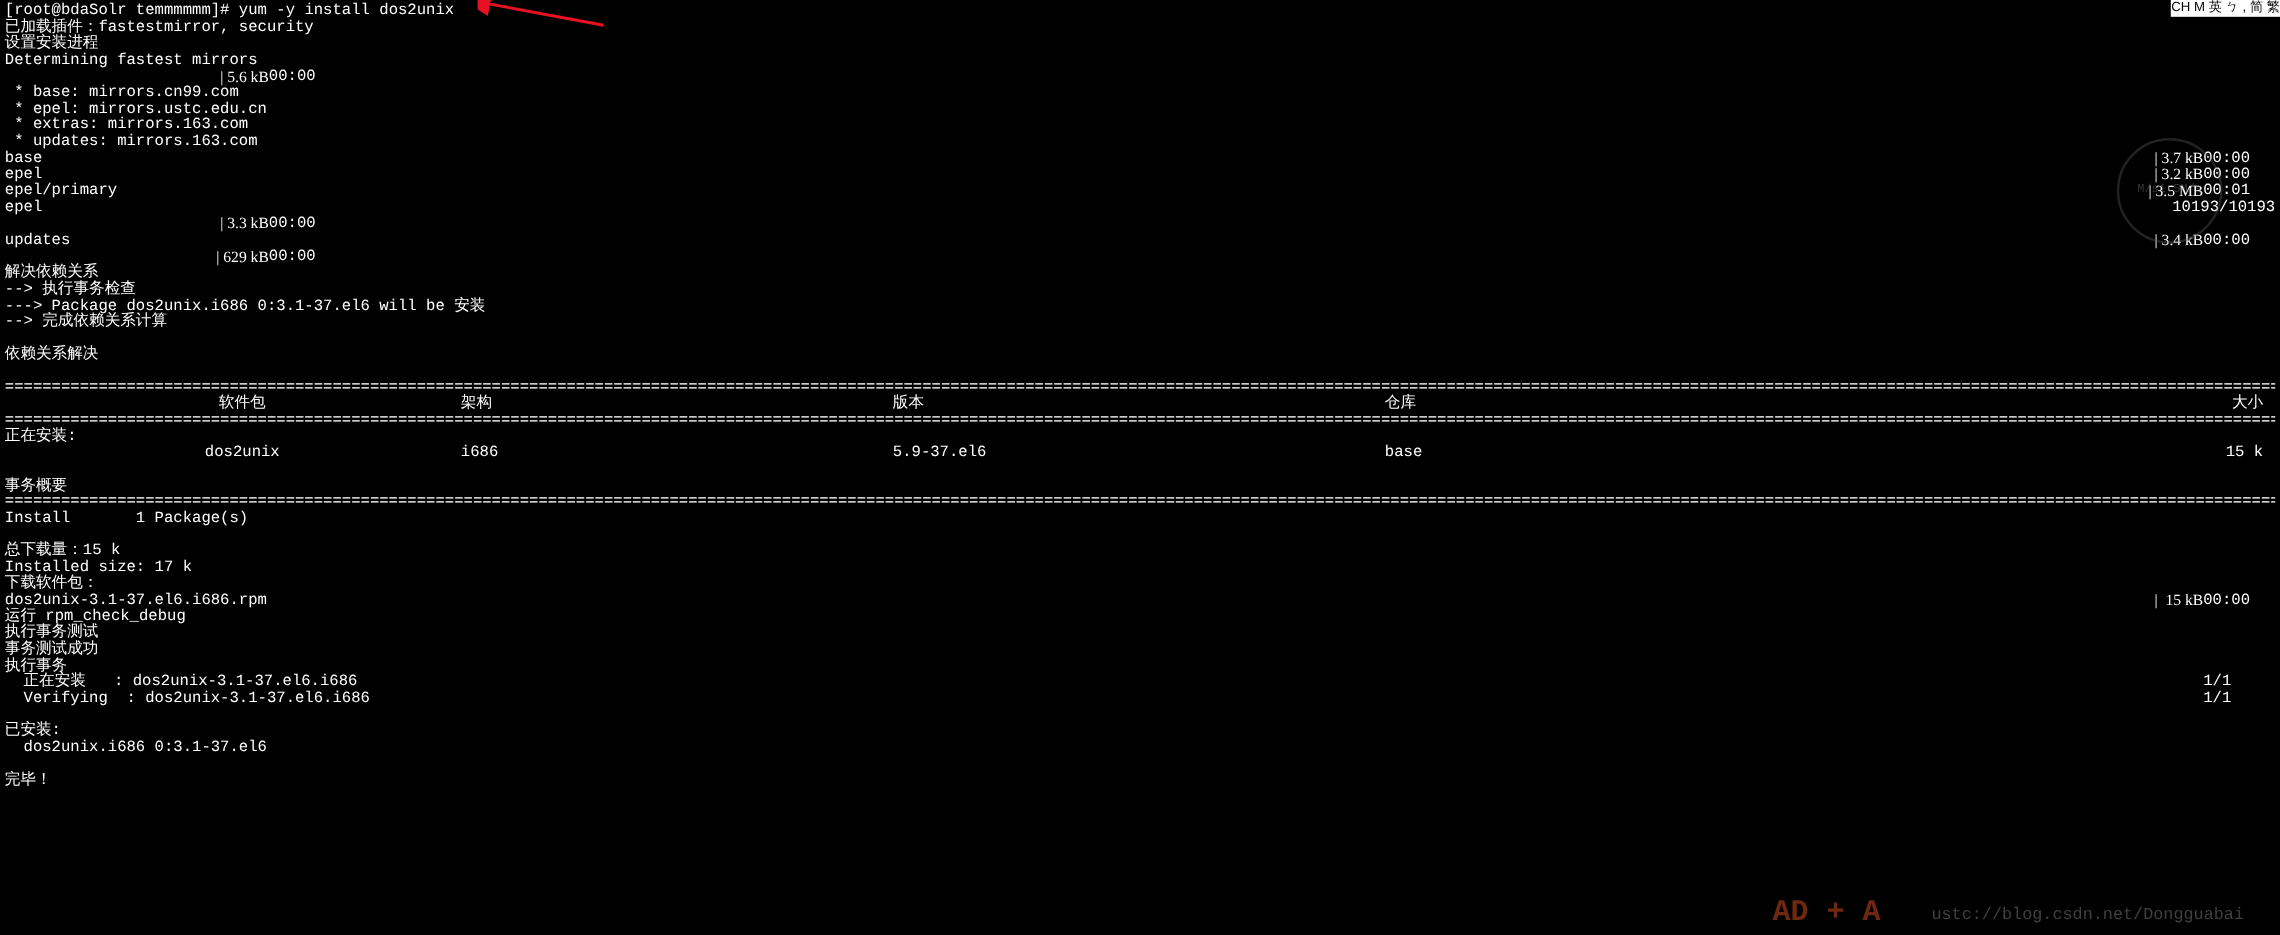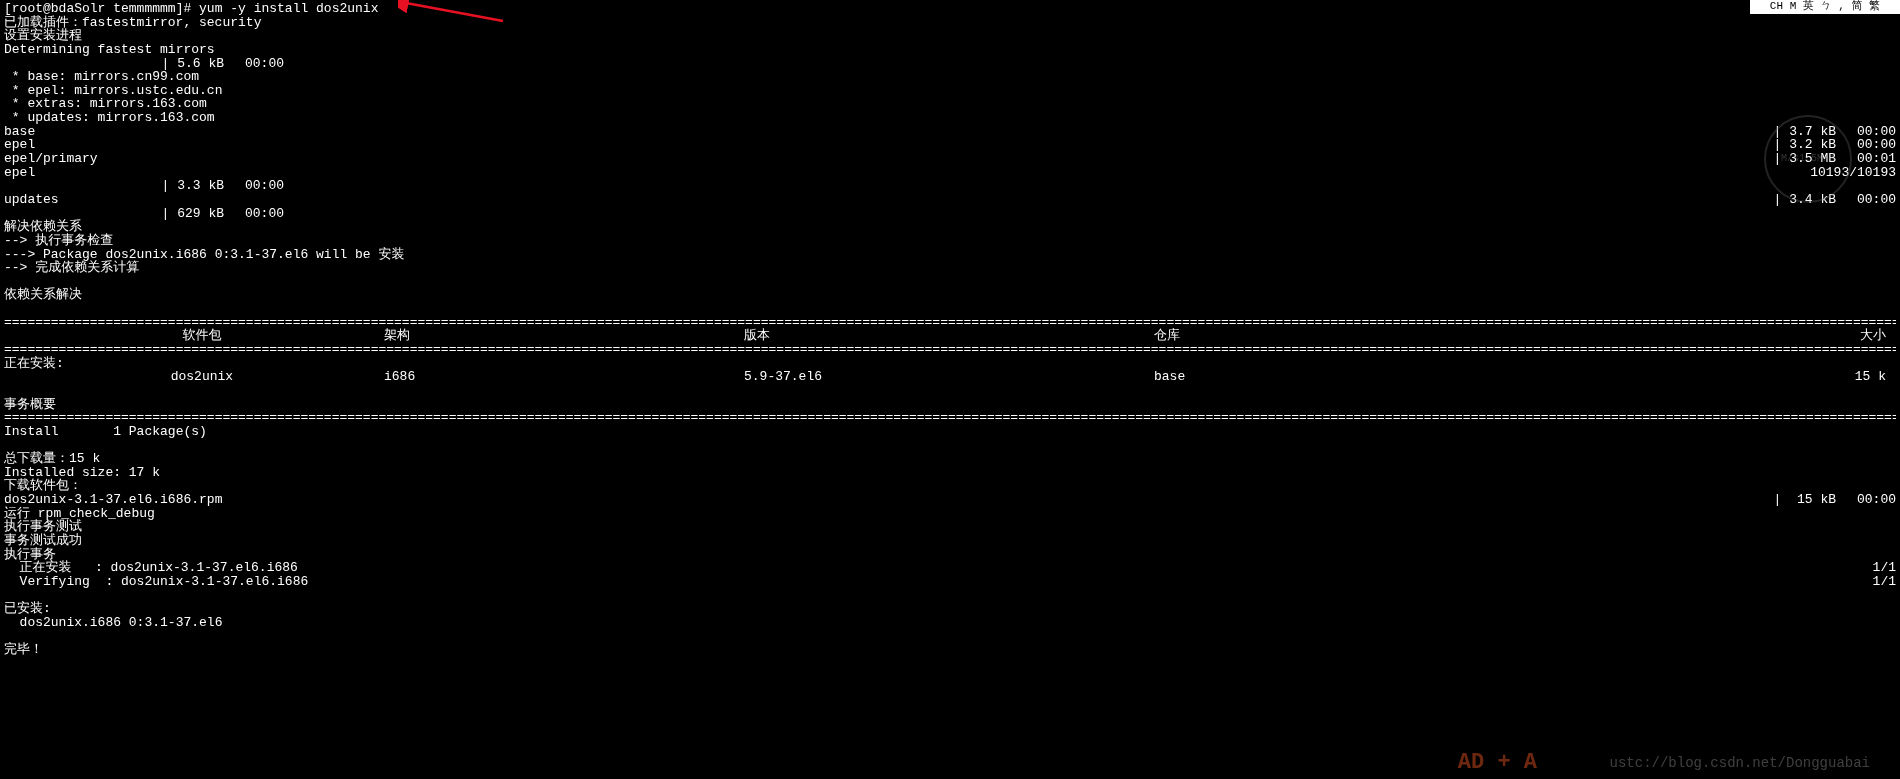--- a/index.html
+++ b/index.html
@@ -24,24 +24,25 @@
       display: flex;
     }
     .line-left {
       flex: 1;
       white-space: pre;
     }
     .line-right {
       white-space: pre;
       text-align: right;
       min-width: 220px;
+      font-family: Liberation Serif, serif;
     }
     .line-far-right {
       white-space: pre;
-      text-align: right;
+      text-align: left;
       min-width: 60px;
     }
     .sep-double {
       white-space: pre;
       overflow: hidden;
       letter-spacing: 0;
       color: #fff;
     }
     .table-header, .table-row {
       display: flex;
@@ -79,35 +80,35 @@
       position: absolute;
       bottom: 8px;
       right: 30px;
       color: rgba(180,180,180,0.35);
       font-size: 14px;
       pointer-events: none;
     }
     .watermark-badge {
       position: absolute;
       bottom: 5px;
-      right: 363px;
+      right: 333px;
       color: rgba(220,80,30,0.5);
-      font-size: 22px;
+      font-size: 25px;
       font-weight: bold;
       pointer-events: none;
     }
     .top-right-badge {
       position: absolute;
       top: 0;
       right: 0;
       background: #fff;
       color: #000;
       font-size: 11px;
-      padding: 1px 20px;
-      font-family: Liberation Mono, monospace;
+      padding: 1px 0;
+      font-family: Liberation Sans, sans-serif;
     }
   </style>
 </head>
 <body>
 
 <svg class="arrow" width="110" height="28">
   <defs>
     <marker id="ah" markerWidth="10" markerHeight="8" refX="1" refY="4" orient="auto">
       <polygon points="0 0, 10 4, 0 8" fill="#E81123"></polygon>
     </marker>

